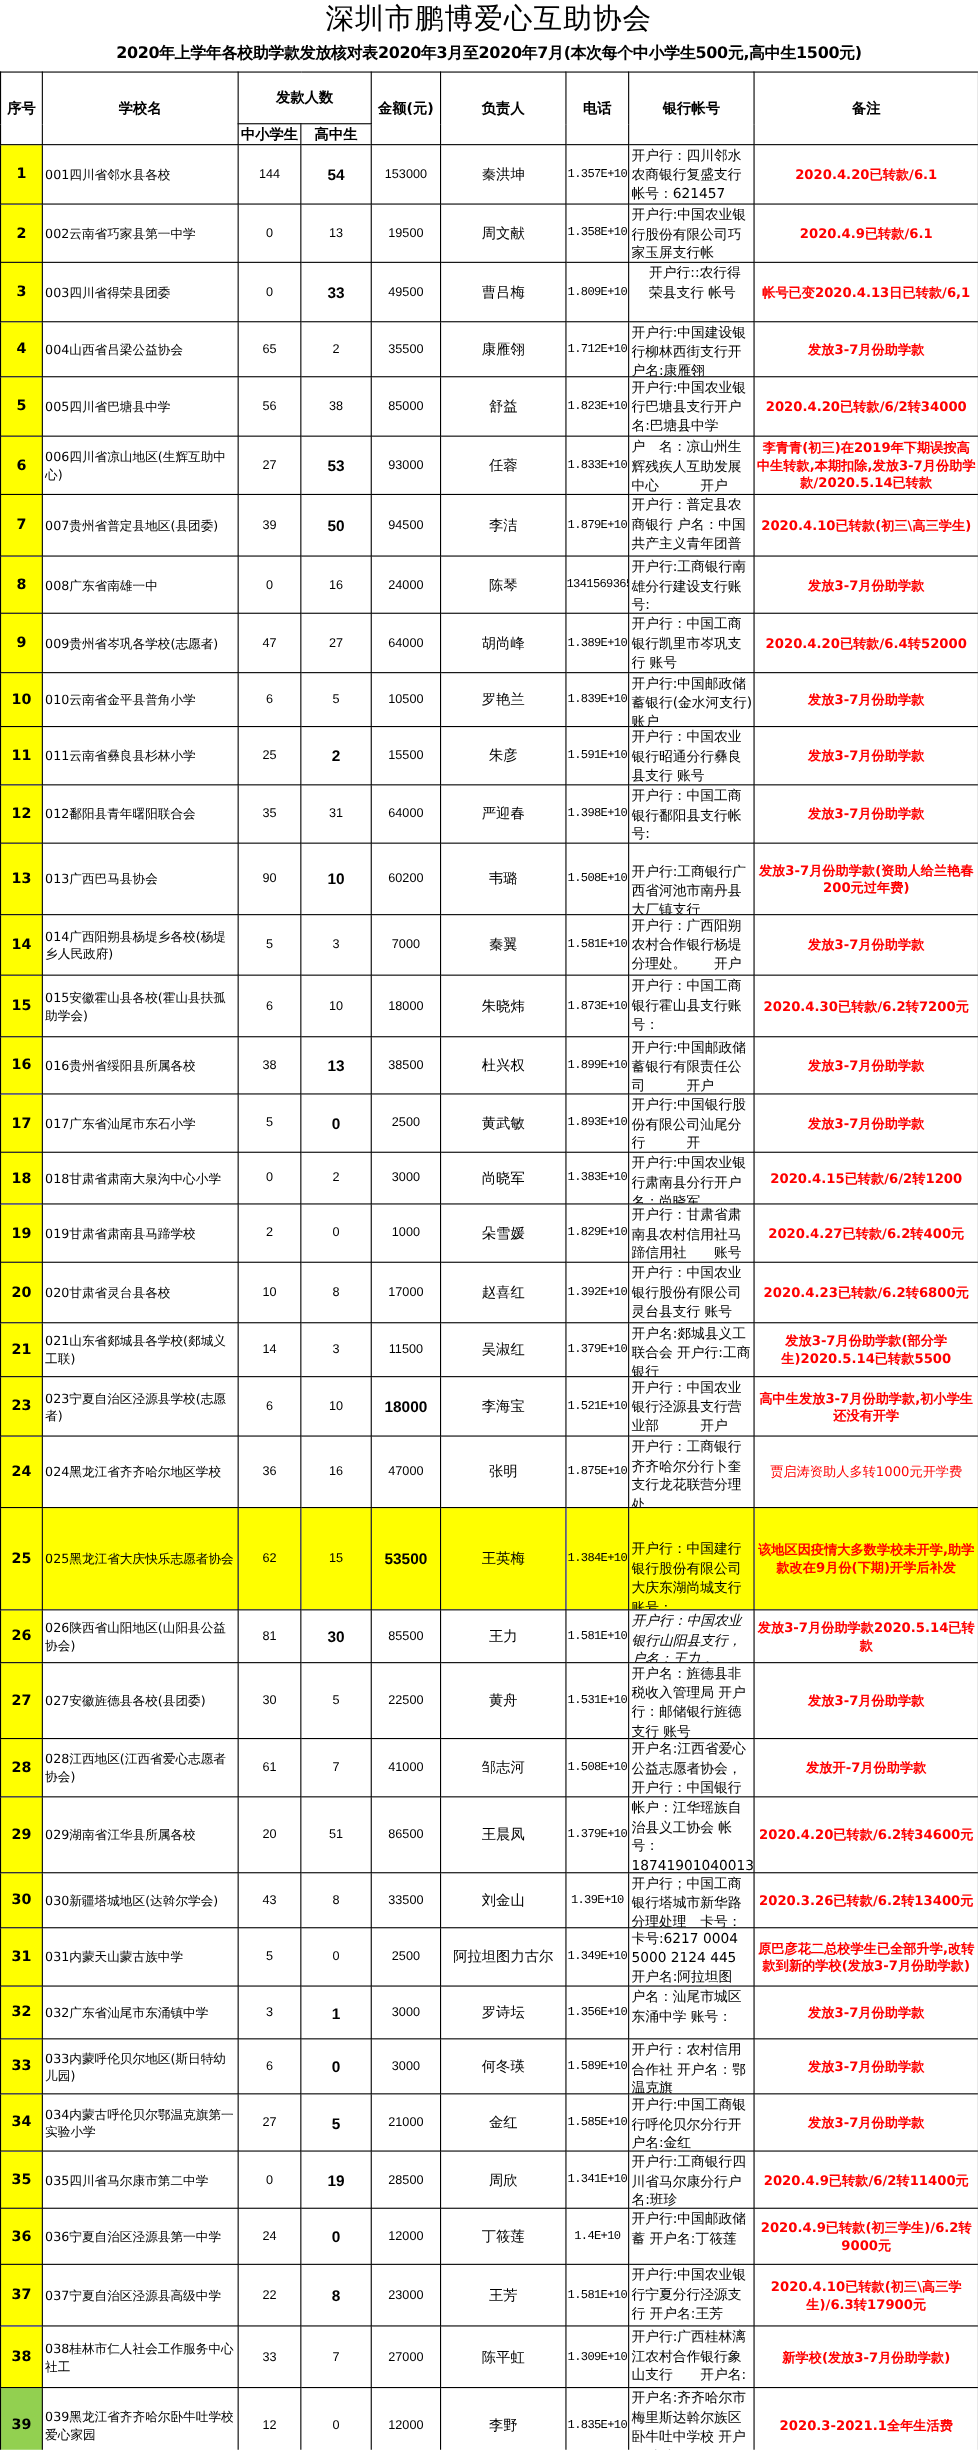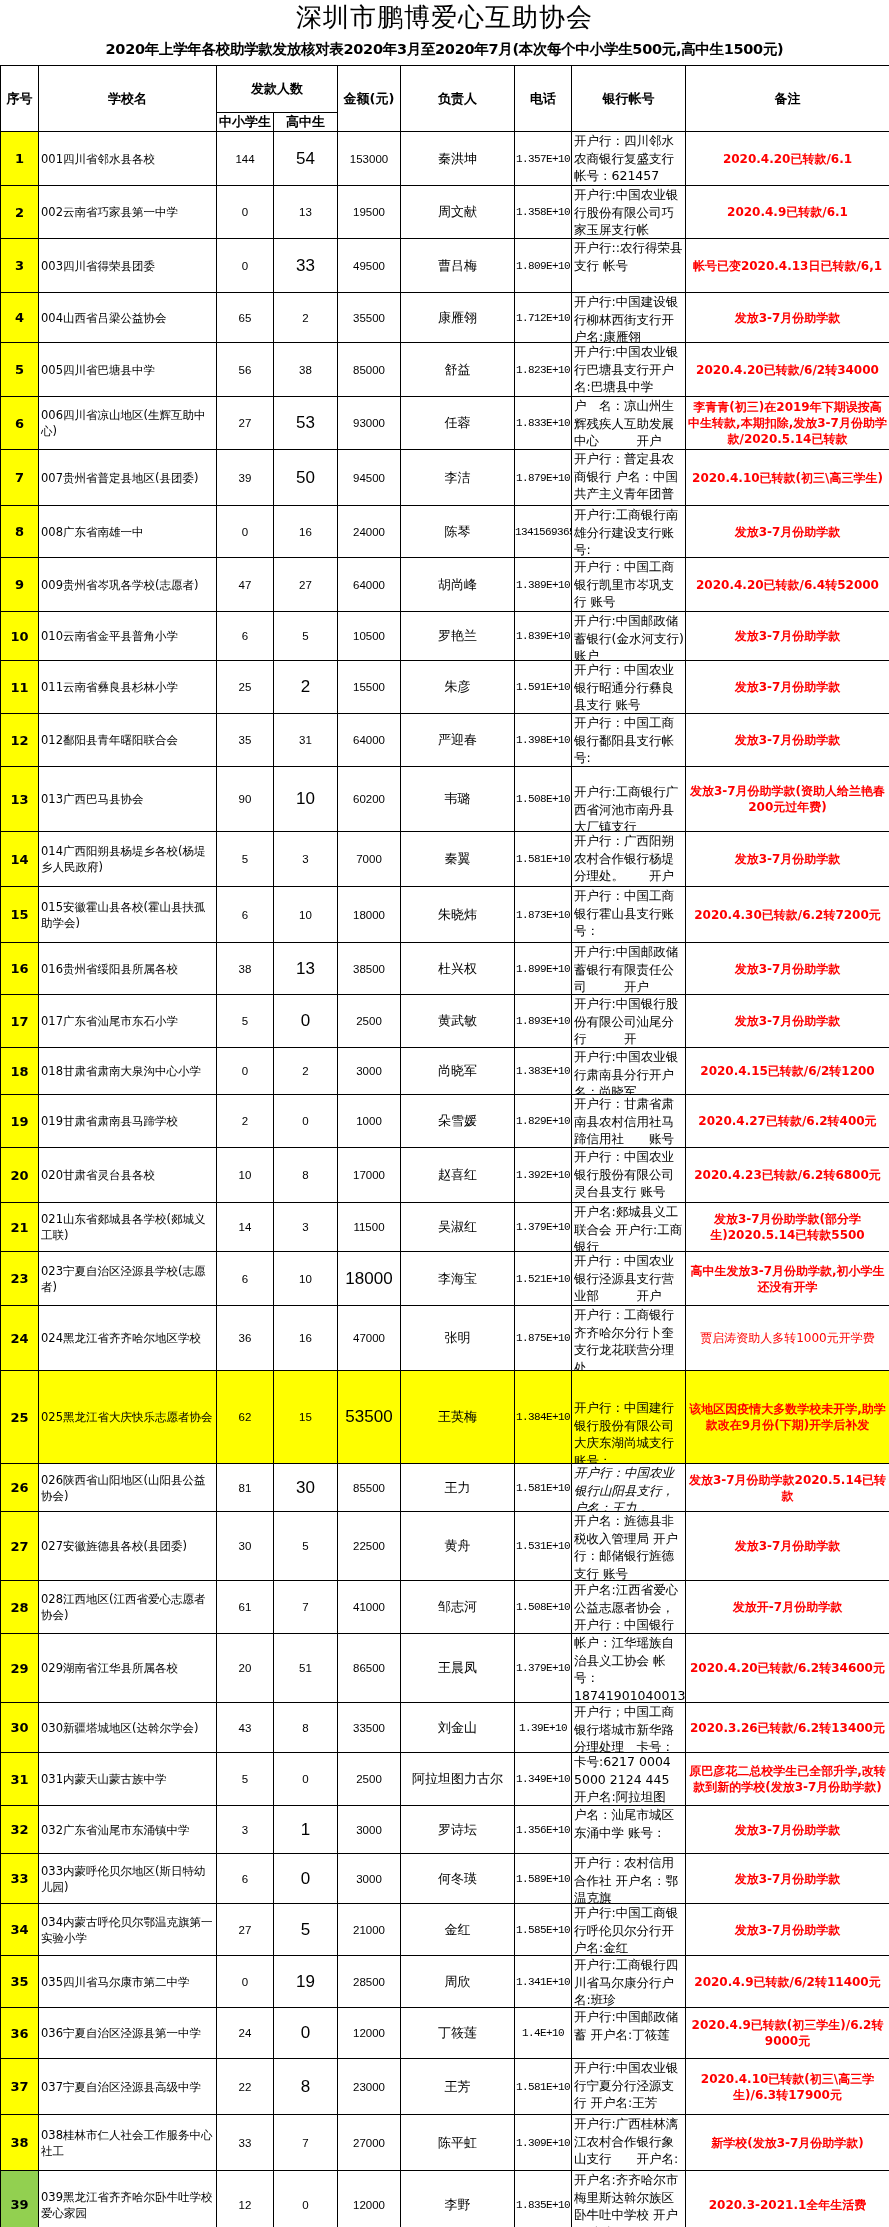--- a/index.html
+++ b/index.html
@@ -6,21 +6,21 @@
   body { width:889px; height:2227px; position:relative; overflow:hidden; font-family:"DejaVu Sans", sans-serif; color:#000; }
   .title { position:absolute; left:0; top:0; width:889px; height:34px; text-align:center; font-family:"DejaVu Serif", serif; font-size:26px; line-height:34px; letter-spacing:1px; }
   .subtitle { position:absolute; left:0; top:36px; width:889px; height:26px; text-align:center; font-size:14.5px; font-weight:bold; line-height:26px; letter-spacing:-0.3px; }
   table { position:absolute; left:0; top:65px; border-collapse:collapse; table-layout:fixed; width:889px; }
   td, th { border:1px solid #000; padding:0; overflow:hidden; vertical-align:middle; }
   th { font-weight:bold; font-size:13px; text-align:center; }
   .seq { background:#ffff00; font-weight:bold; font-size:13px; text-align:center; }
   .seq.green { background:#92d050; }
   .school { font-size:11.5px; text-align:left; padding-left:2px; line-height:16px; }
   .num { font-size:11.5px; text-align:center; font-family:"Liberation Sans Narrow","Liberation Sans", sans-serif; }
-  .num.b { font-weight:normal; font-size:17px; }
+  .num.b { font-weight:bold; font-size:14px; }
   .person { font-size:13px; text-align:center; }
   .phone { font-size:11px; text-align:center; font-family:"Liberation Mono", monospace; letter-spacing:-0.6px; white-space:nowrap; }
   .bank { font-size:12.5px; line-height:17.5px; text-align:left; padding-left:2px; vertical-align:top; }
   .bank div { height:100%; overflow:hidden; }
   .note { color:#ff0000; font-weight:bold; font-size:12px; text-align:center; line-height:16px; padding:0 2px; }
   .note.thin { font-weight:normal; }
   tr.hl td { background:#ffff00; }
   .total-label { font-size:15px; font-weight:bold; text-align:center; }
 </style>
 </head>
@@ -86,21 +86,21 @@
       </tr>
       <tr style="height: 54px;">
         <td class="seq">3</td>
         <td class="school">003四川省得荣县团委</td>
         <td class="num">0</td>
         <td class="num b">33</td>
         <td class="num">49500</td>
         <td class="person">曹吕梅</td>
         <td class="phone">1.809E+10</td>
         <td class="bank">
-          <div style="height: 53px;">开户行::农行得荣县支行 帐号</div>
+          <div style="height: 53px; margin-left: 16px;">开户行::农行得荣县支行 帐号</div>
         </td>
         <td class="note">帐号已变2020.4.13日已转款/6,1</td>
       </tr>
       <tr style="height: 50px;">
         <td class="seq">4</td>
         <td class="school">004山西省吕梁公益协会</td>
         <td class="num">65</td>
         <td class="num">2</td>
         <td class="num">35500</td>
         <td class="person">康雁翎</td>

